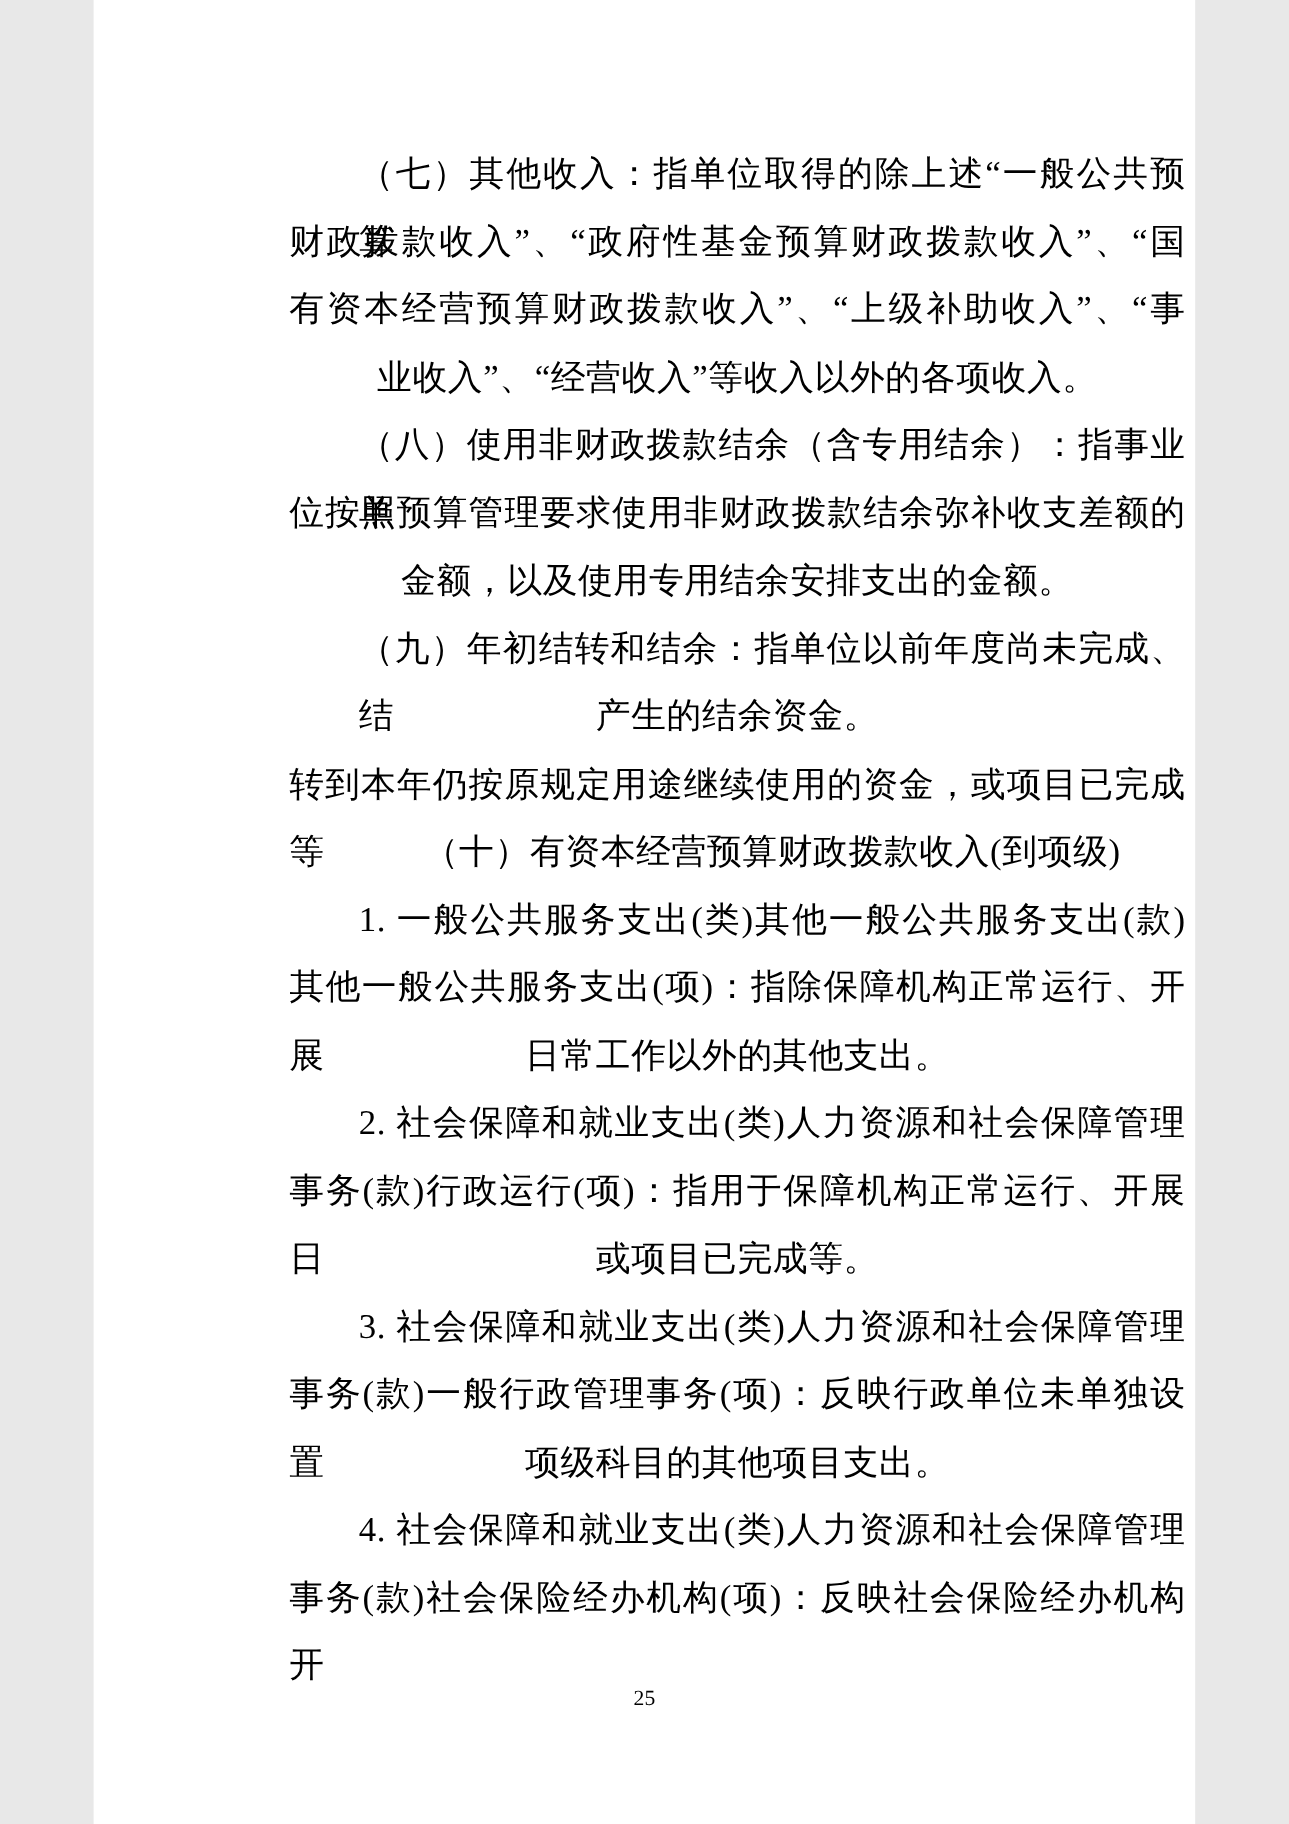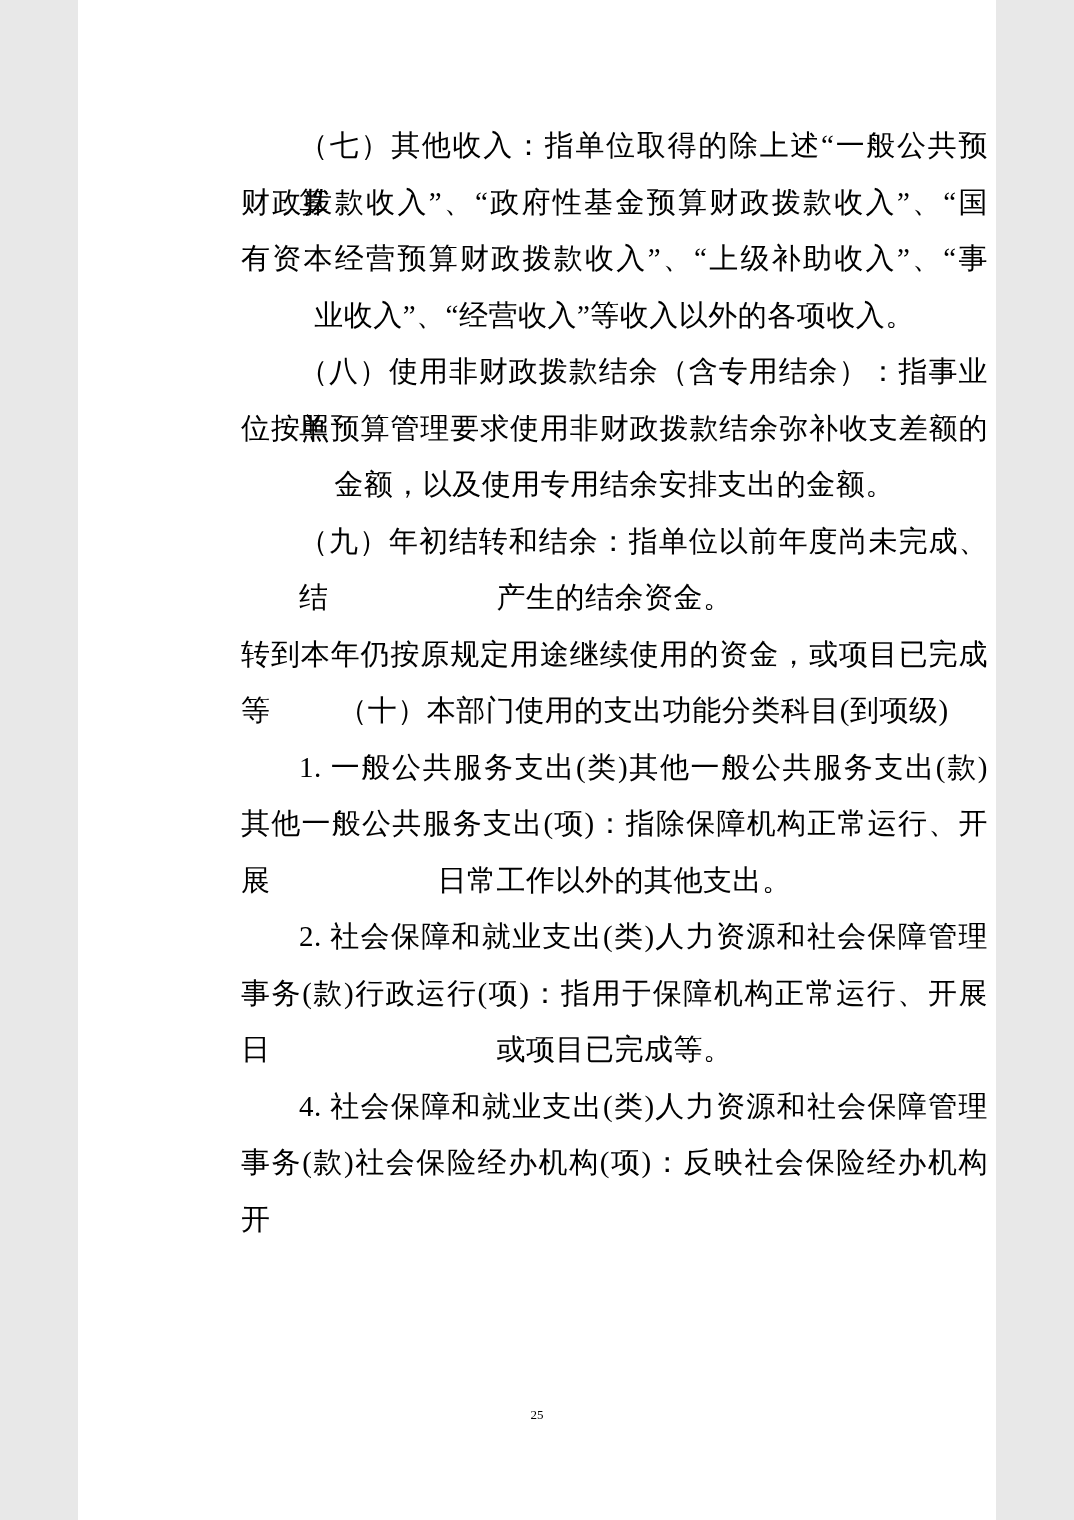--- a/index.html
+++ b/index.html
@@ -42,21 +42,21 @@
   }
   .line.indent {
     padding-left: 58px;
   }
   .footer {
     position: absolute;
     left: 0;
     top: 1400px;
     width: 100%;
     text-align: center;
-    font-size: 13px;
+    font-size: 18px;
     line-height: 30px;
   }
 </style>
 </head>
 <body>
 
 <div class="page">
   <div class="text-body">
       <div class="para">
         <div class="line indent just">（七）其他收入：指单位取得的除上述“一般公共预算</div>
@@ -68,31 +68,36 @@
         <div class="line indent just">（八）使用非财政拨款结余（含专用结余）：指事业单</div>
         <div class="line just">位按照预算管理要求使用非财政拨款结余弥补收支差额的</div>
         <div class="line">金额，以及使用专用结余安排支出的金额。</div>
       </div>
       <div class="para">
         <div class="line indent just">（九）年初结转和结余：指单位以前年度尚未完成、结</div>
         <div class="line">产生的结余资金。</div>
         <div class="line just">转到本年仍按原规定用途继续使用的资金，或项目已完成等</div>
       </div>
       <div class="para">
-        <div class="line indent">（十）本部门使用的支出功能分类科目(到项级)</div>
+        <div class="line indent">（十）有资本经营预算财政拨款收入(到项级)</div>
       </div>
       <div class="para">
         <div class="line indent just">1. 一般公共服务支出(类)其他一般公共服务支出(款)</div>
         <div class="line just">其他一般公共服务支出(项)：指除保障机构正常运行、开展</div>
         <div class="line">日常工作以外的其他支出。</div>
       </div>
       <div class="para">
         <div class="line indent just">2. 社会保障和就业支出(类)人力资源和社会保障管理</div>
         <div class="line just">事务(款)行政运行(项)：指用于保障机构正常运行、开展日</div>
         <div class="line">或项目已完成等。</div>
       </div>
       <div class="para">
+        <div class="line indent just">3. 社会保障和就业支出(类)人力资源和社会保障管理</div>
+        <div class="line just">事务(款)一般行政管理事务(项)：反映行政单位未单独设置</div>
+        <div class="line">项级科目的其他项目支出。</div>
+      </div>
+      <div class="para">
         <div class="line indent just">4. 社会保障和就业支出(类)人力资源和社会保障管理</div>
         <div class="line just">事务(款)社会保险经办机构(项)：反映社会保险经办机构开</div>
       </div>
     </div>
   <div class="footer">25</div>
 </div>
 
 </body></html>

